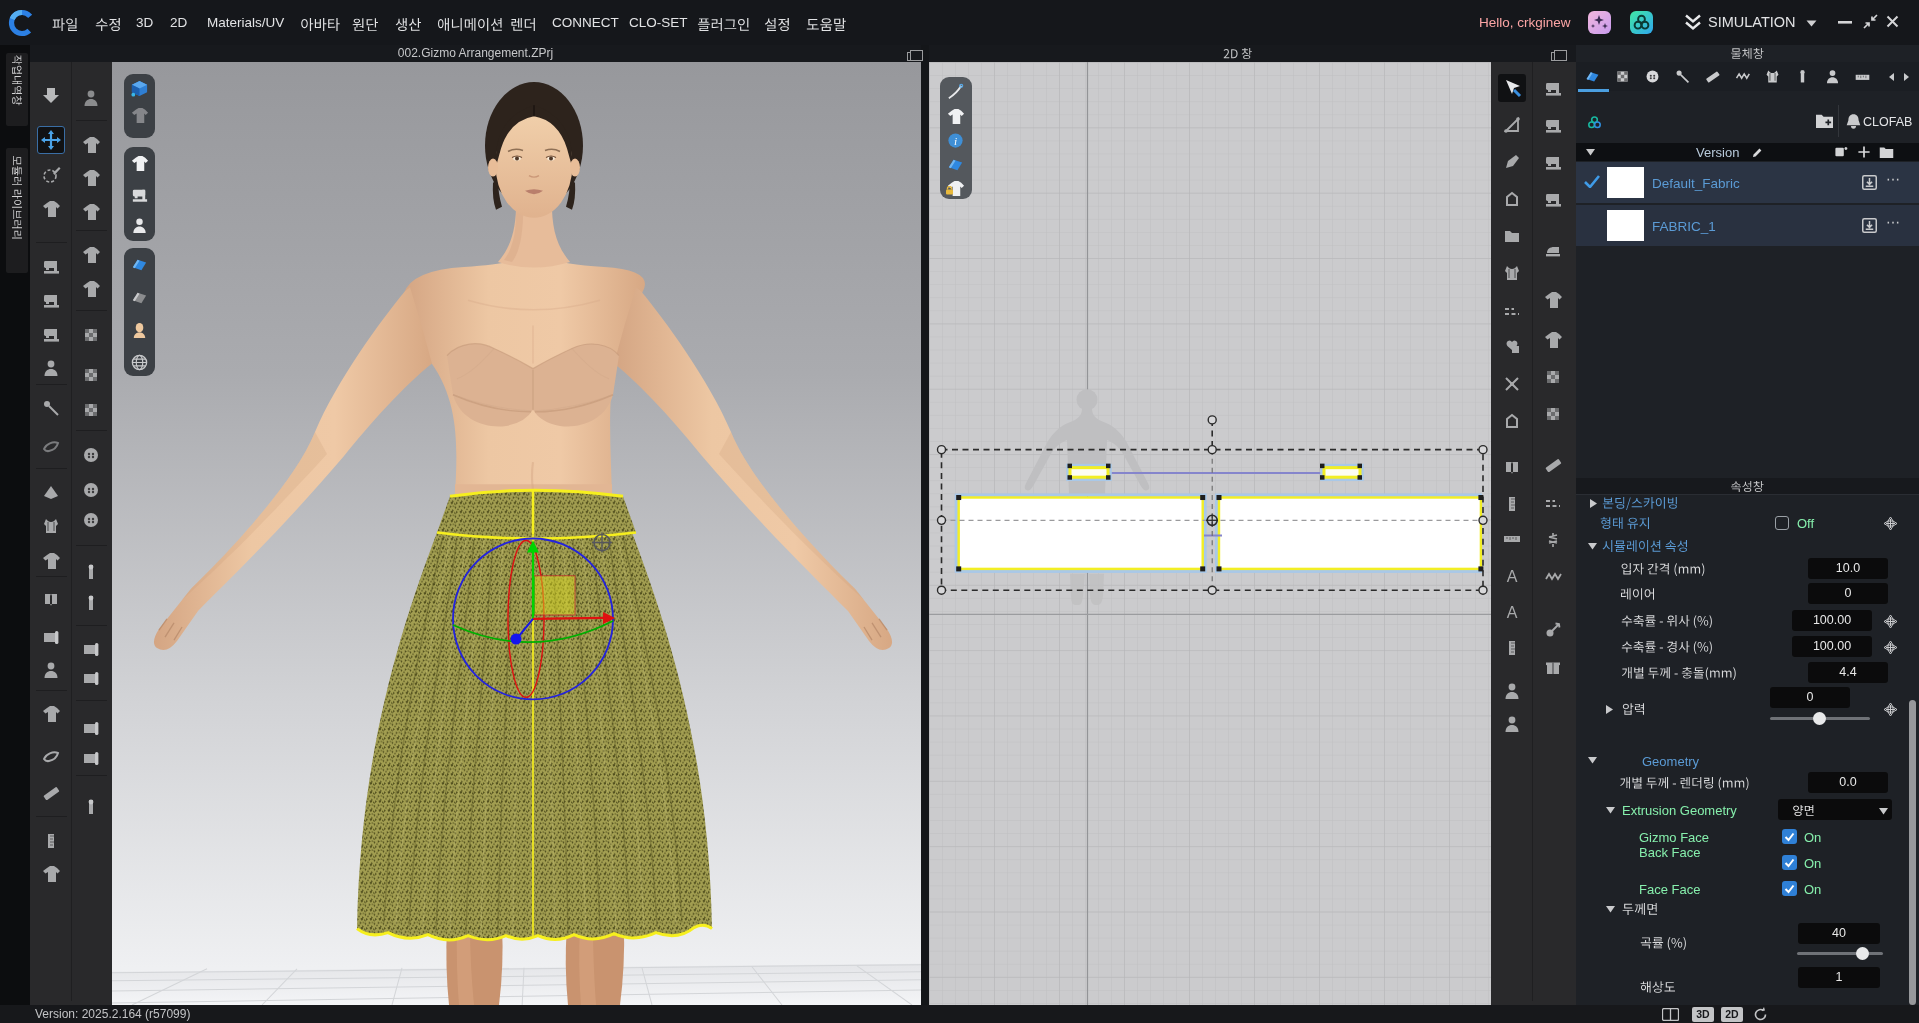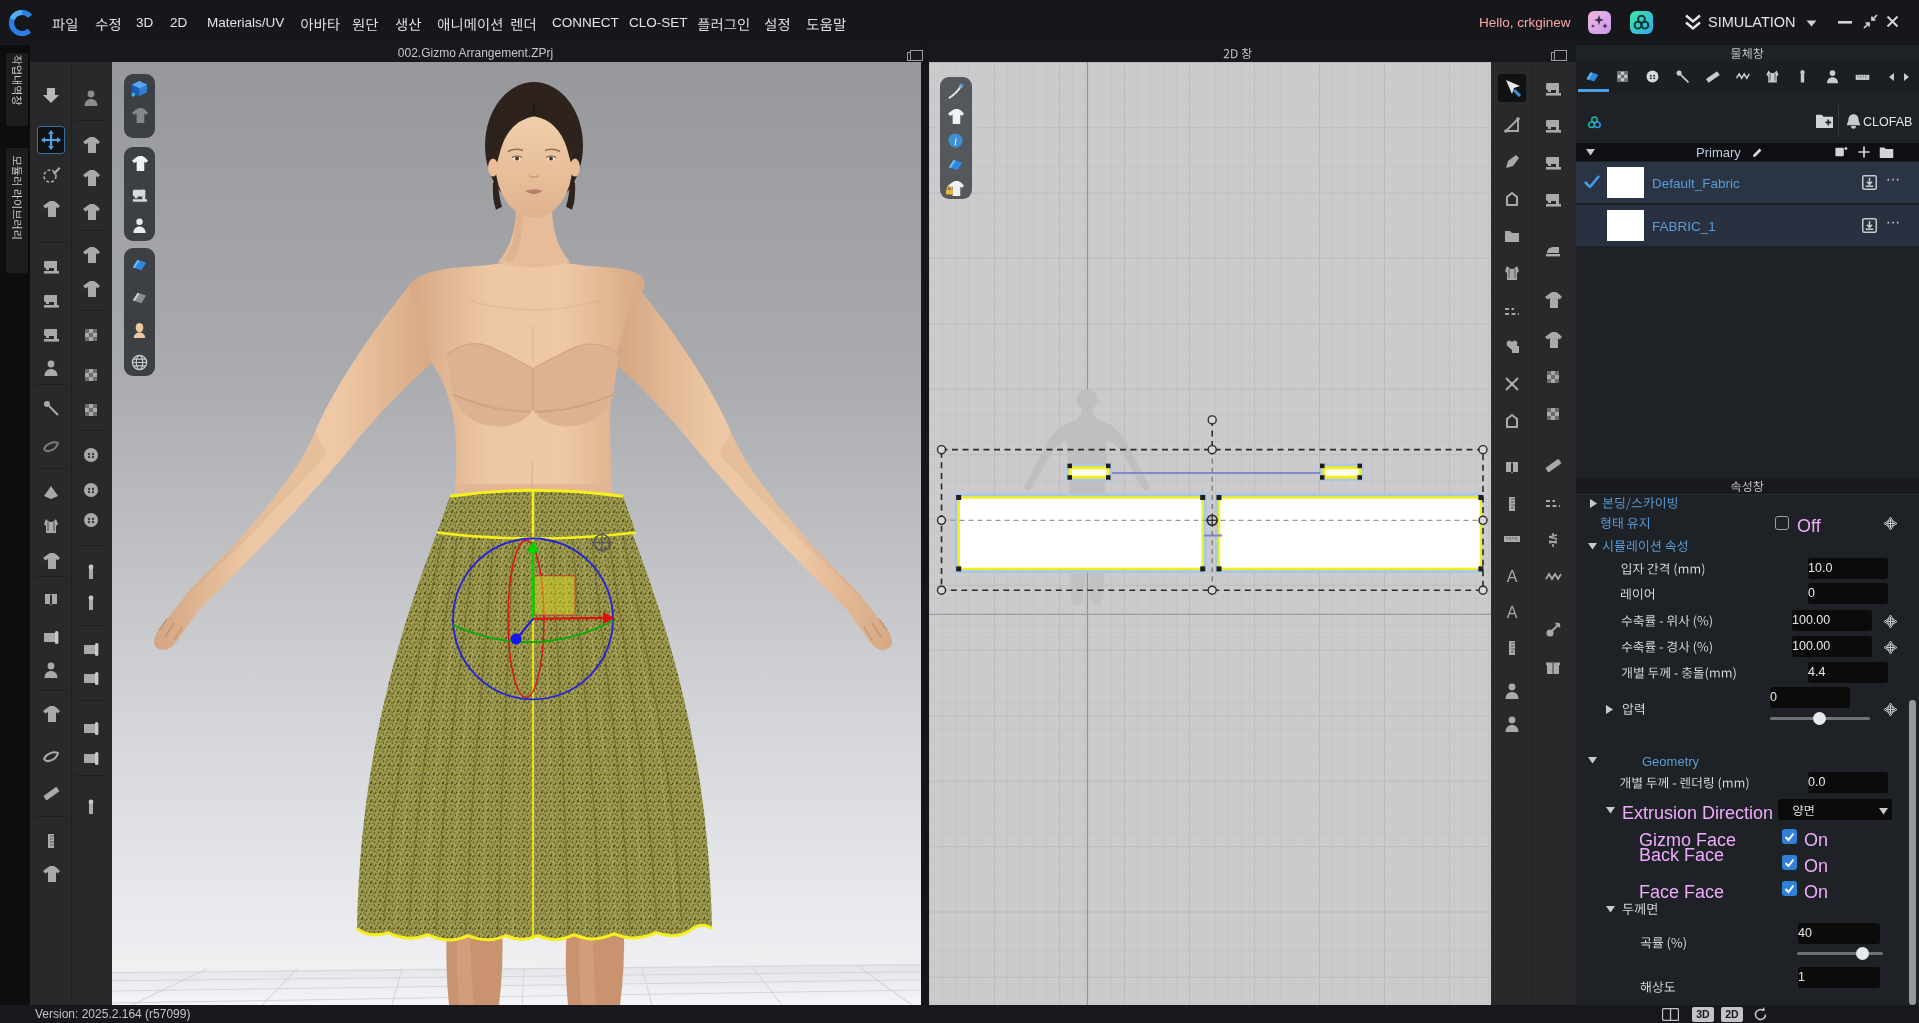--- a/index.html
+++ b/index.html
@@ -8,22 +8,22 @@
 .mi{position:absolute;top:0;height:45px;line-height:45px;color:#e2e3e5;font-size:13.5px}
 .tbar{position:absolute;height:17px;background:#17191d;color:#c6c7c9;font-size:12px;line-height:17px;text-align:center}
 #docktabs{position:absolute;left:0;top:45px;width:30px;height:960px;background:#0c0d0f}
 .vtab{position:absolute;left:6px;width:22px;background:#1d1d1f;border-radius:2px}
 #ltools{position:absolute;left:30px;top:62px;width:82px;height:943px;background:#29292b}
 #tools2d{position:absolute;left:1491px;top:62px;width:85px;height:943px;background:#29292b}
 #v3d{position:absolute;left:112px;top:62px;width:809px;height:943px;background:linear-gradient(180deg,#97989c 0%,#aaabaf 33%,#d2d3d6 68%,#f3f4f6 100%)}
 #v2d{position:absolute;left:929px;top:62px;width:562px;height:943px;background:#cbcbcd}
 #rpanel{position:absolute;left:1576px;top:45px;width:343px;height:960px;background:#1e2126}
 #statusbar{position:absolute;left:0;top:1005px;width:1919px;height:18px;background:#17181b;color:#c3c4c6;font-size:12px;line-height:18px}
-.inp{position:absolute;height:21px;background:#0b0b0c;border-radius:3px;color:#e8e8e8;font-size:12.5px;text-align:left;line-height:21px}
-.lbl{position:absolute;font-size:18px;color:#f0abfc;white-space:nowrap}
+.inp{position:absolute;height:21px;background:#0b0b0c;border-radius:3px;color:#e8e8e8;font-size:12.5px;text-align:center;line-height:21px}
+.lbl{position:absolute;font-size:13px;color:#86efac;white-space:nowrap}
 .blbl{position:absolute;font-size:13px;color:#5b9bd5;white-space:nowrap}
 .cb{position:absolute;width:15px;height:15px;background:#2f80d6;border-radius:3px}
 .cb svg{position:absolute;left:1px;top:1px}
 .ecb{position:absolute;width:14px;height:14px;background:#1e2126;border:1.5px solid #9aa0a6;border-radius:3px}
 .slider{position:absolute;height:3px;background:#6f7277;border-radius:2px}
 .sknob{position:absolute;width:13px;height:13px;background:#e8e9ea;border-radius:50%;top:-5px}
 .pic{position:absolute;width:11px;height:9px;border:1px solid #9b9c9e}
 .pic:before{content:"";position:absolute;left:2px;top:-3px;width:11px;height:9px;border:1px solid #9b9c9e;background:#17191d}
 </style></head><body>
 
@@ -786,21 +786,21 @@
 <div class="abs" style="left:262px;top:60px;width:1px;height:32px;background:#33363b"></div>
 <svg class="abs" style="left:269px;top:68px" width="17" height="16" viewBox="0 0 20 18">
       <path d="M10 1C6 1 4 4 4 8l-2 6h16l-2-6c0-4-2-7-6-7Z" fill="#c9cacc"></path>
       <path d="M7 15a3 3 0 0 0 6 0" fill="#c9cacc"></path>
     </svg>
 <span class="abs" style="left:287px;top:70px;font-size:12.5px;color:#e4e5e7">CLOFAB</span>
 <div class="abs" style="left:0;top:98px;width:343px;height:18px;background:#0d0f12"></div>
 <svg class="abs" style="left:10px;top:104px" width="9" height="7" viewBox="0 0 9 7">
       <path d="M0 0h9L4.5 6.5Z" fill="#c9cacc"></path>
     </svg>
-<span class="abs" style="left:120px;top:100px;font-size:13px;color:#b9cbdc">Primary</span>
+<span class="abs" style="left:120px;top:100px;font-size:13px;color:#b9cbdc">Version</span>
 <svg class="abs" style="left:175px;top:101px" width="13" height="13" viewBox="0 0 20 20">
       <path d="M3 17l1-4 9-9 3 3-9 9Z" fill="#d8d9db"></path>
     </svg>
 <svg class="abs" style="left:258px;top:100px" width="14" height="14" viewBox="0 0 20 20">
       <rect x="2" y="4" width="12" height="12" rx="1.5" fill="#d2d3d5"></rect>
       <path d="M15 5h4M17 3v4" stroke="#d2d3d5" stroke-width="2"></path>
     </svg>
 <svg class="abs" style="left:281px;top:100px" width="14" height="14" viewBox="0 0 20 20">
       <path d="M10 2v16M2 10h16" stroke="#d8d9db" stroke-width="2.4"></path>
     </svg>
@@ -866,21 +866,21 @@
     <div class="sknob" style="left:43px"></div>
   </div>
 <svg class="abs" style="left:1588px;top:757px" width="9" height="7" viewBox="0 0 9 7">
     <path d="M0 0h9L4.5 6.5Z" fill="#c9cacc"></path>
   </svg>
 <span class="blbl" style="left:1642px;top:754px">Geometry</span>
 <div class="inp" style="left:1808px;top:772px;width:80px">0.0</div>
 <svg class="abs" style="left:1606px;top:807px" width="9" height="7" viewBox="0 0 9 7">
     <path d="M0 0h9L4.5 6.5Z" fill="#c9cacc"></path>
   </svg>
-<span class="lbl" style="left:1622px;top:803px">Extrusion Direction</span>
+<span class="lbl" style="left:1622px;top:803px">Extrusion Geometry</span>
 <div class="inp" style="left:1778px;top:799px;width:114px;text-align:left;padding-left:14px"></div>
 <svg class="abs" style="left:1879px;top:808px" width="9" height="7" viewBox="0 0 9 7">
     <path d="M0 0h9L4.5 6.5Z" fill="#c9cacc"></path>
   </svg>
 <div class="cb" style="left:1782px;top:829px">
     <svg width="13" height="13" viewBox="0 0 13 13">
       <path d="M2.5 7l3 3 5-6.5" fill="none" stroke="#fff" stroke-width="2"></path>
     </svg>
   </div>
 <span class="lbl" style="left:1804px;top:830px">On</span>

